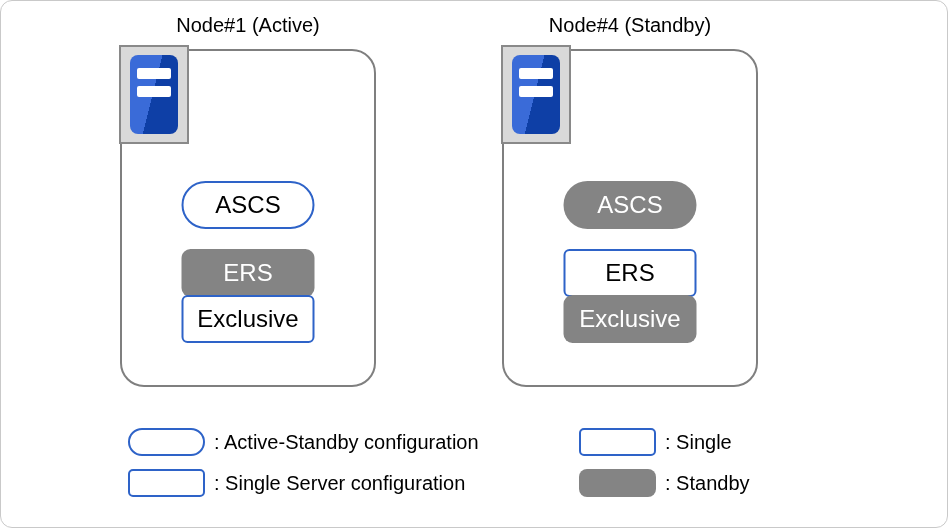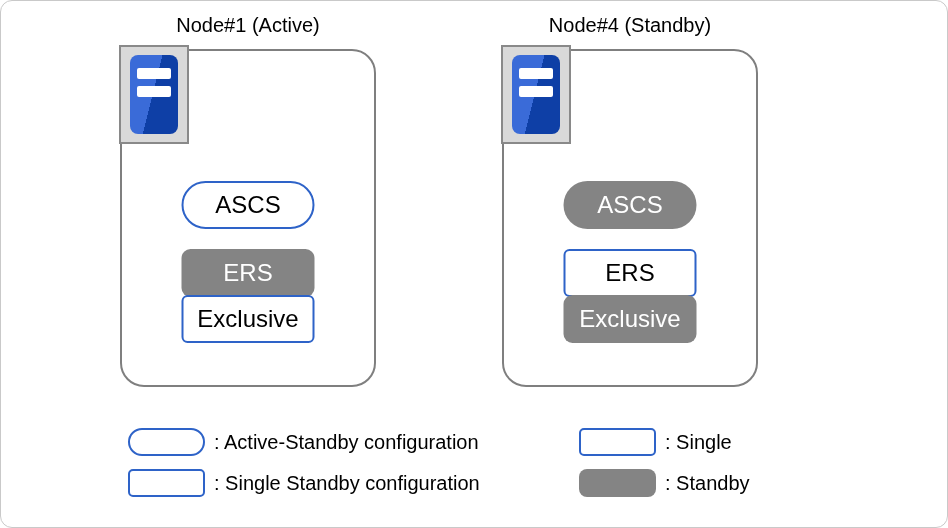--- a/index.html
+++ b/index.html
@@ -90,21 +90,21 @@
     <div class="item i3 shape-round state-inactive">Exclusive</div>
   </section>
 
   <div class="legend left">
     <div class="legend-row">
       <div class="swatch pill-outline"></div>
       <div class="legend-label">: Active-Standby configuration</div>
     </div>
     <div class="legend-row">
       <div class="swatch rect-outline"></div>
-      <div class="legend-label">: Single Standby configuration</div>
+      <div class="legend-label">: Single Server configuration</div>
     </div>
   </div>
 
   <div class="legend right">
     <div class="legend-row">
       <div class="swatch rect-outline"></div>
       <div class="legend-label">: Single</div>
     </div>
     <div class="legend-row">
       <div class="swatch rect-gray"></div>

